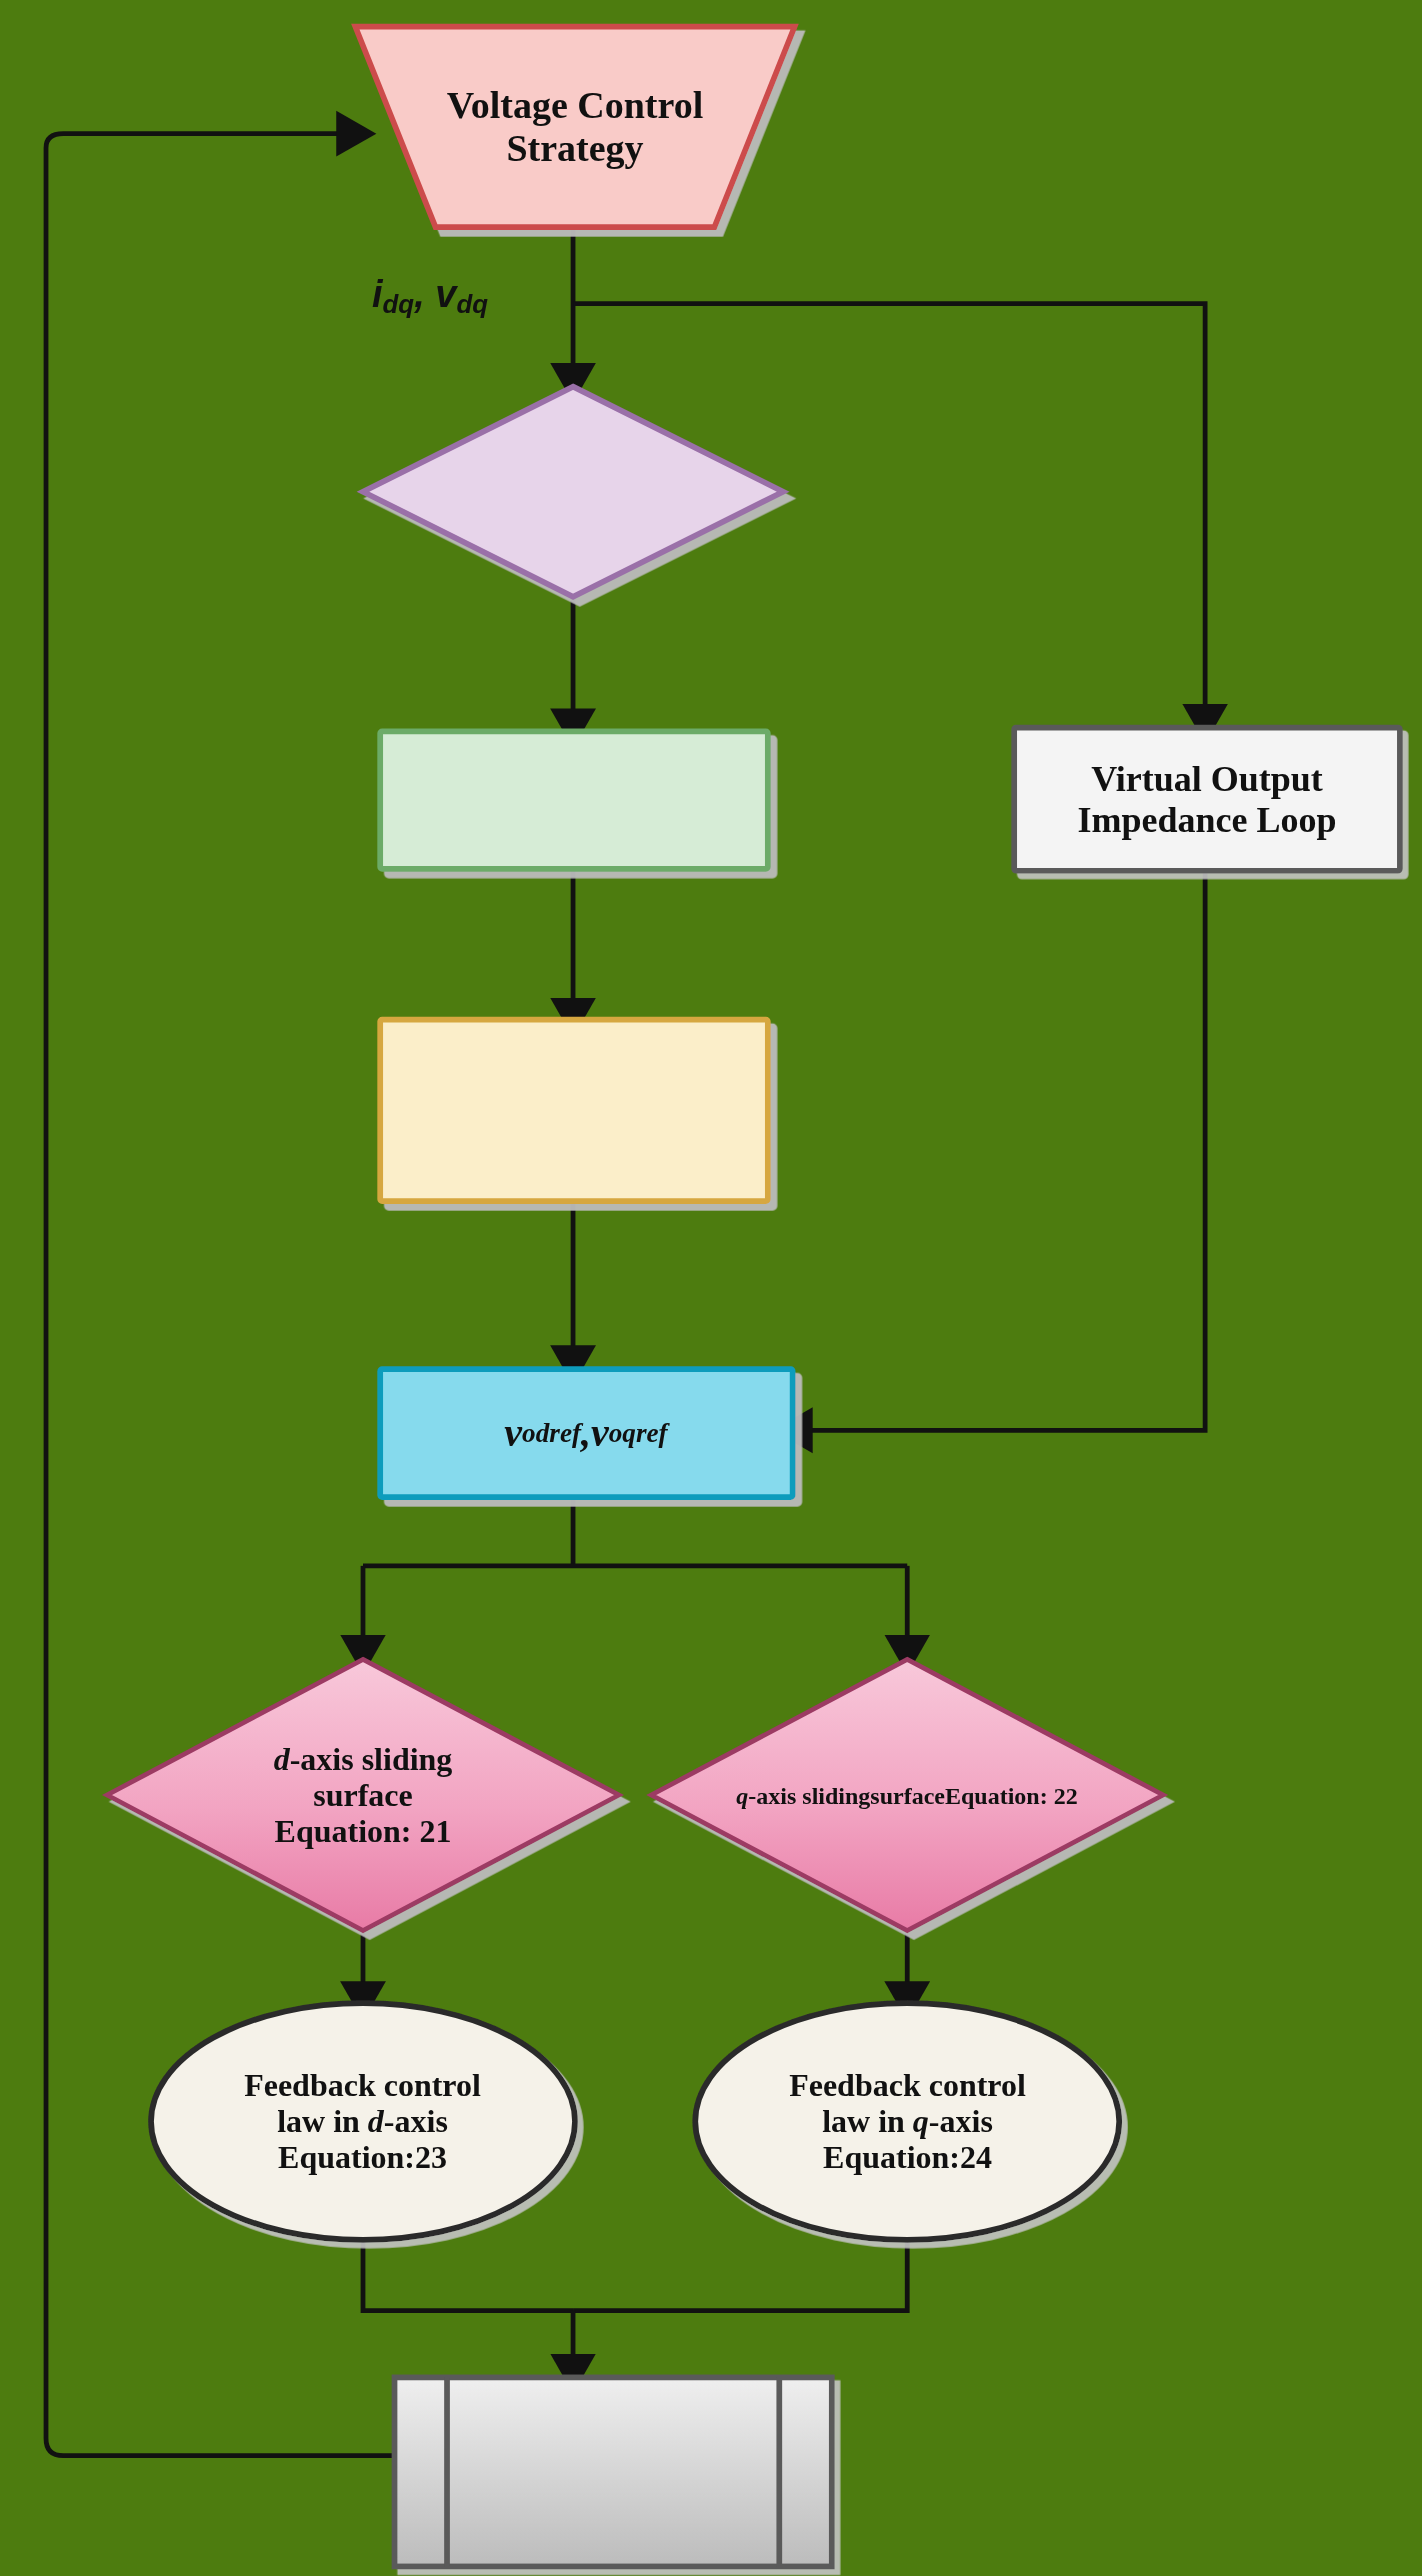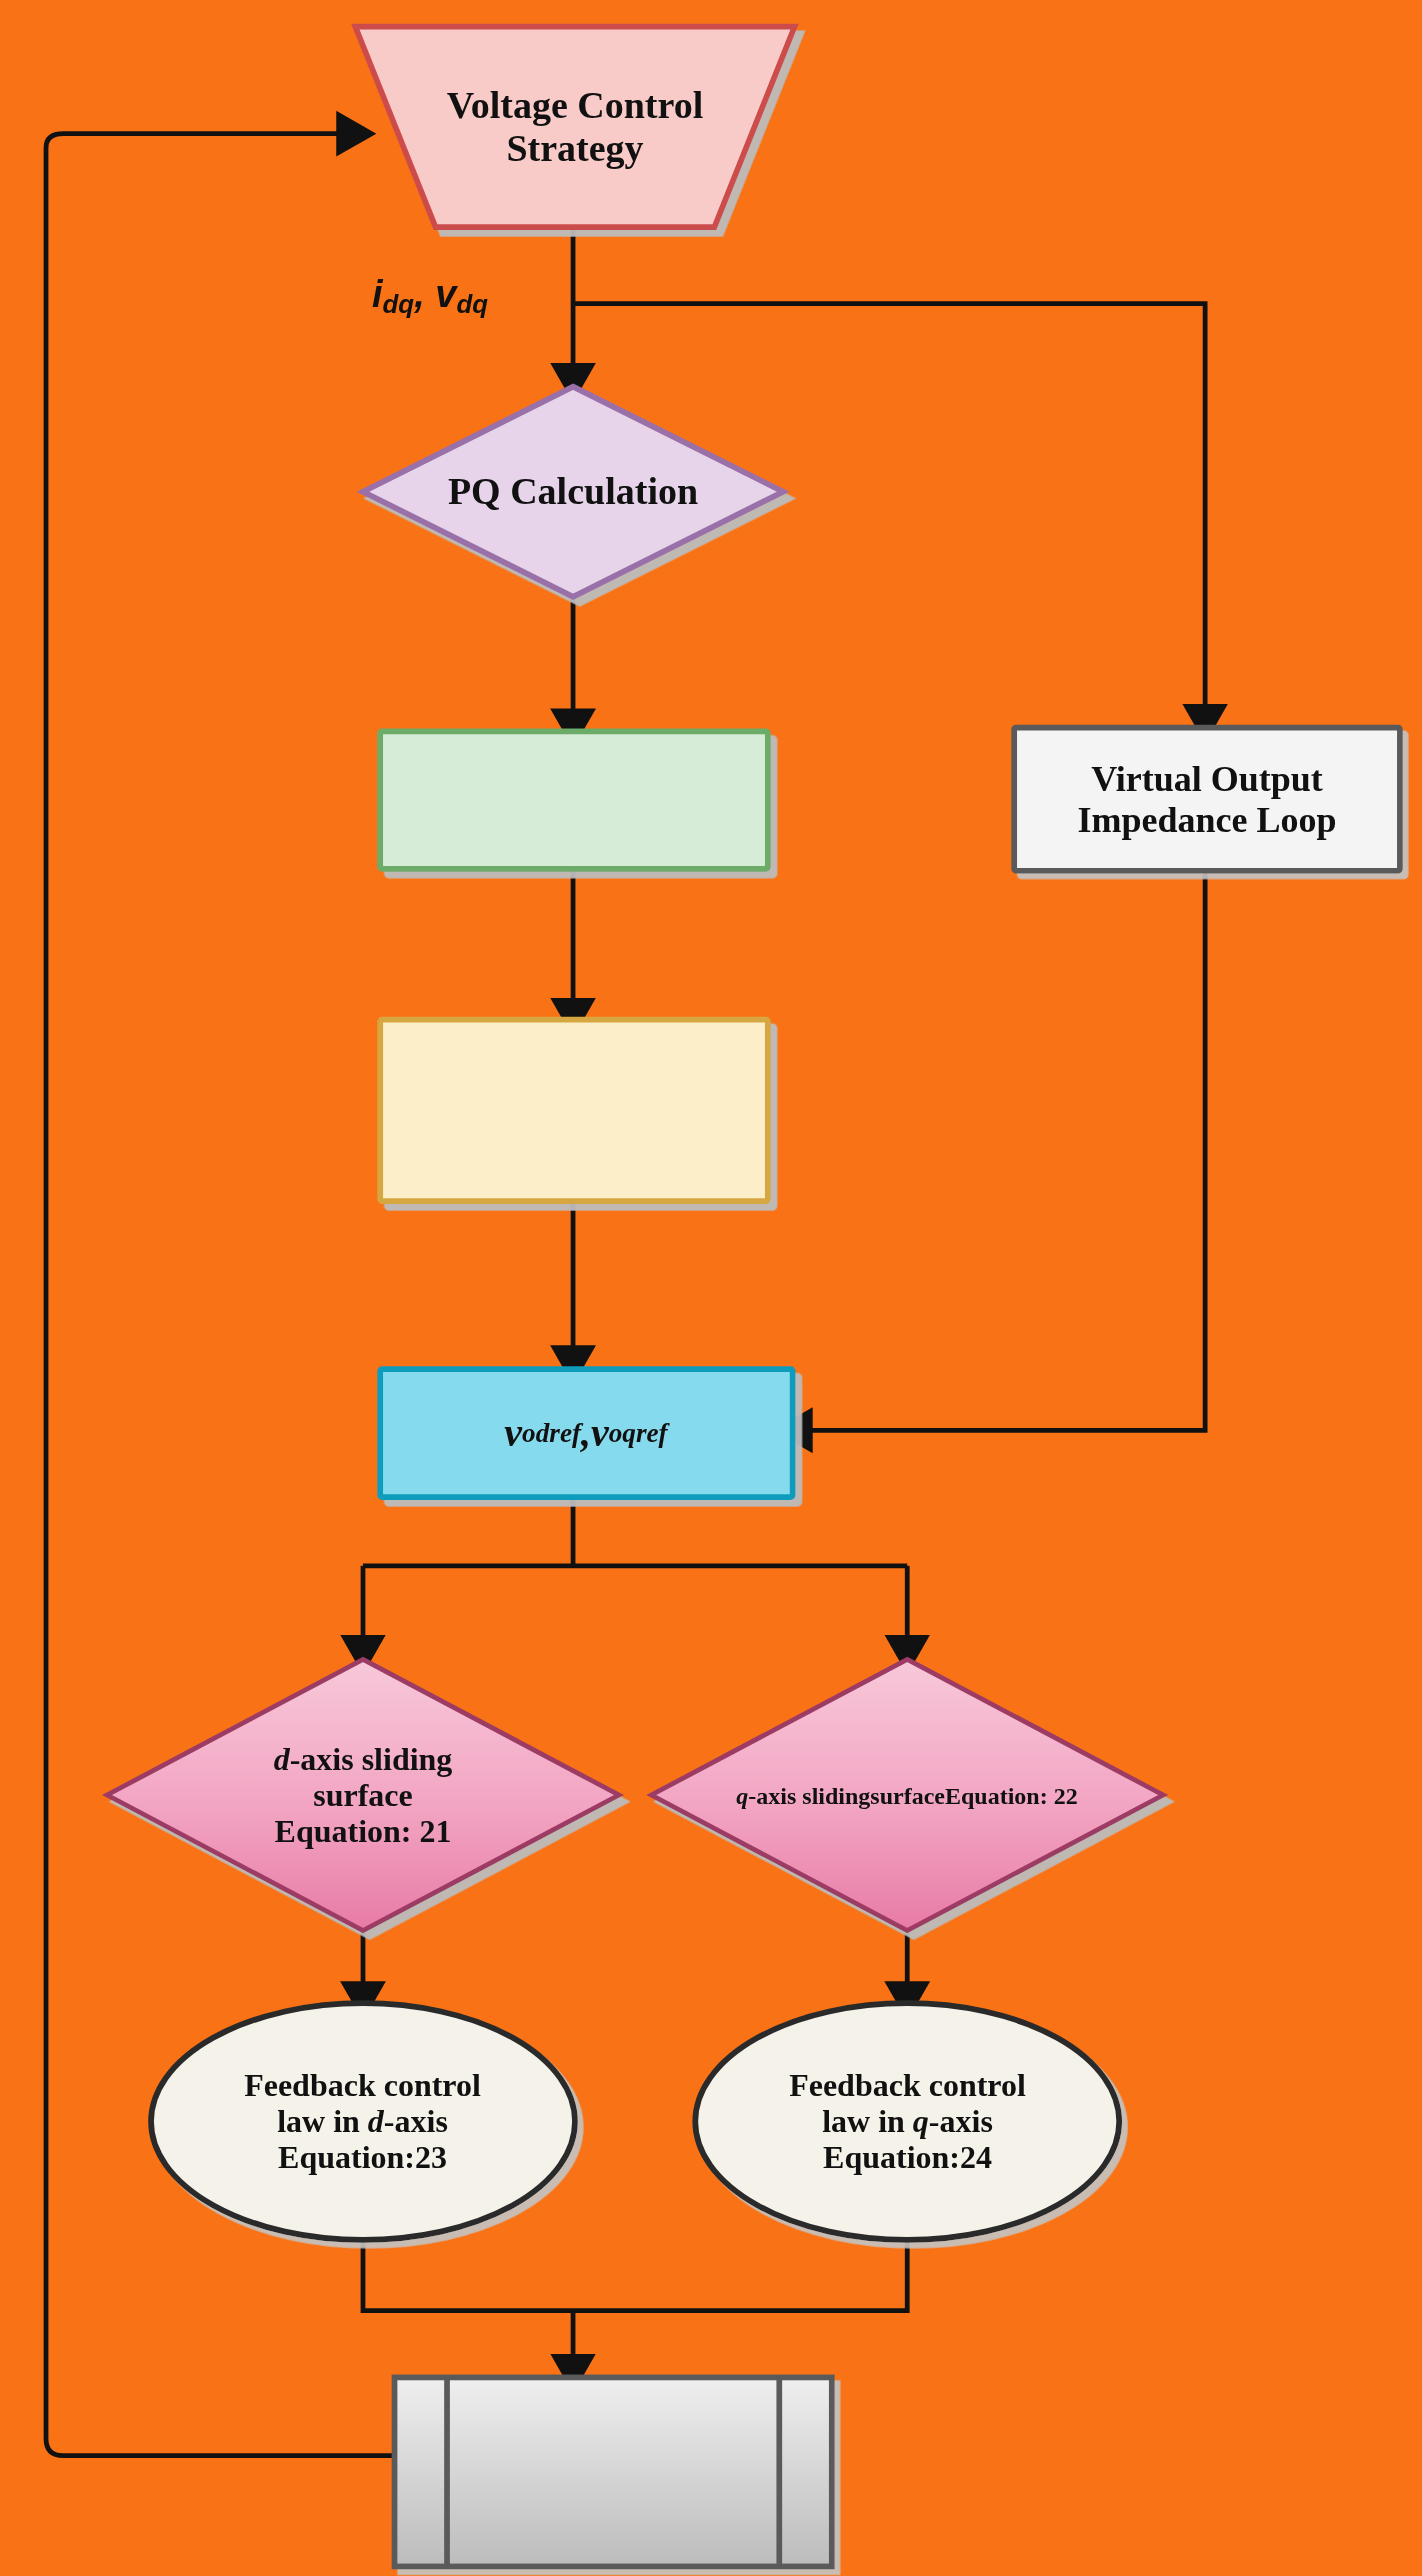--- a/index.html
+++ b/index.html
@@ -1,18 +1,18 @@
 <!DOCTYPE html>
 <html><head>
 <meta charset="utf-8">
 <style>
   html,body{margin:0;padding:0;background:#ffffff;}
   body{width:1423px;height:2576px;overflow:hidden;
        font-family:"Liberation Serif","DejaVu Serif",serif;}
-  #stage{position:relative;width:1423px;height:2576px;background:#f97316;}
+  #stage{position:relative;width:1423px;height:2576px;background:#4d7c0f;}
   svg#flow{position:absolute;left:0;top:0;width:1423px;height:2576px;}
   .nodeText{
      position:absolute; display:flex; align-items:center; justify-content:center;
      text-align:center; color:#111; font-weight:bold; line-height:1.12;
      font-family:"Liberation Serif","DejaVu Serif",serif;
      pointer-events:none; white-space:pre-line;
   }
   .edgeLabel{
      position:absolute; color:#111; font-weight:bold;
      font-family:Liberation Sans, sans-serif;
@@ -101,21 +101,20 @@
     <g filter="url(#softSmall)">
       <rect x="413" y="2490" width="458" height="198" fill="url(#gradGray)" stroke="#5a5a5a" stroke-width="6"></rect>
       <line x1="468" y1="2490" x2="468" y2="2688" stroke="#5a5a5a" stroke-width="6"></line>
       <line x1="816" y1="2490" x2="816" y2="2688" stroke="#5a5a5a" stroke-width="6"></line>
     </g>
   </svg>
 
   <div class="nodeText" style="left:382px;top:38px;width:386px;height:178px;font-size:38px;">Voltage Control
 Strategy</div>
 
-  <div class="nodeText" style="left:382px;top:458px;width:382px;height:67px;font-size:38px;">PQ Calculation</div>
 
 
   <div class="nodeText" style="left:1014px;top:728px;width:386px;height:143px;font-size:36px;">Virtual Output
 Impedance Loop</div>
 
 
   <div class="nodeText" style="left:380px;top:1369px;width:412px;height:128px;font-size:40px;font-style:italic;">
     <span>v</span><span class="sub">odref</span><span>, </span><span>v</span><span class="sub">oqref</span>
   </div>
 

